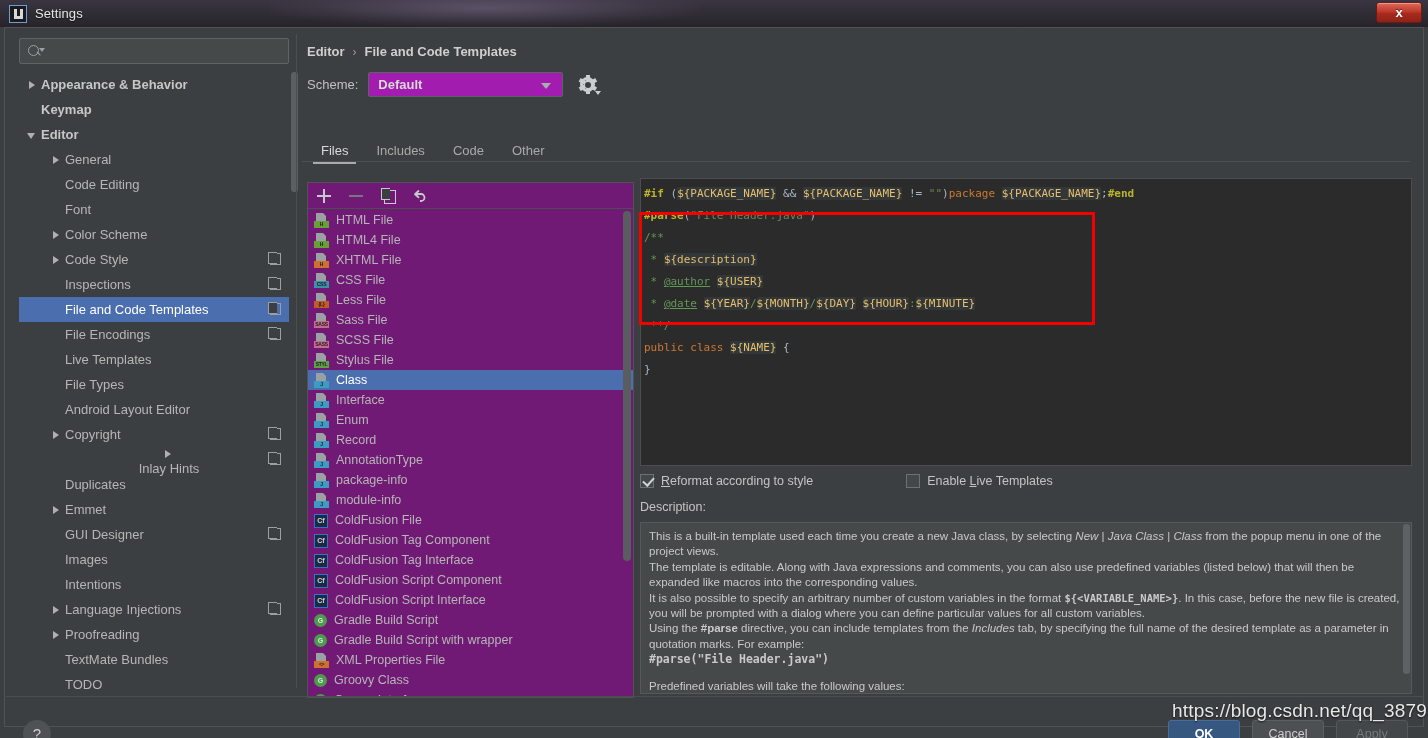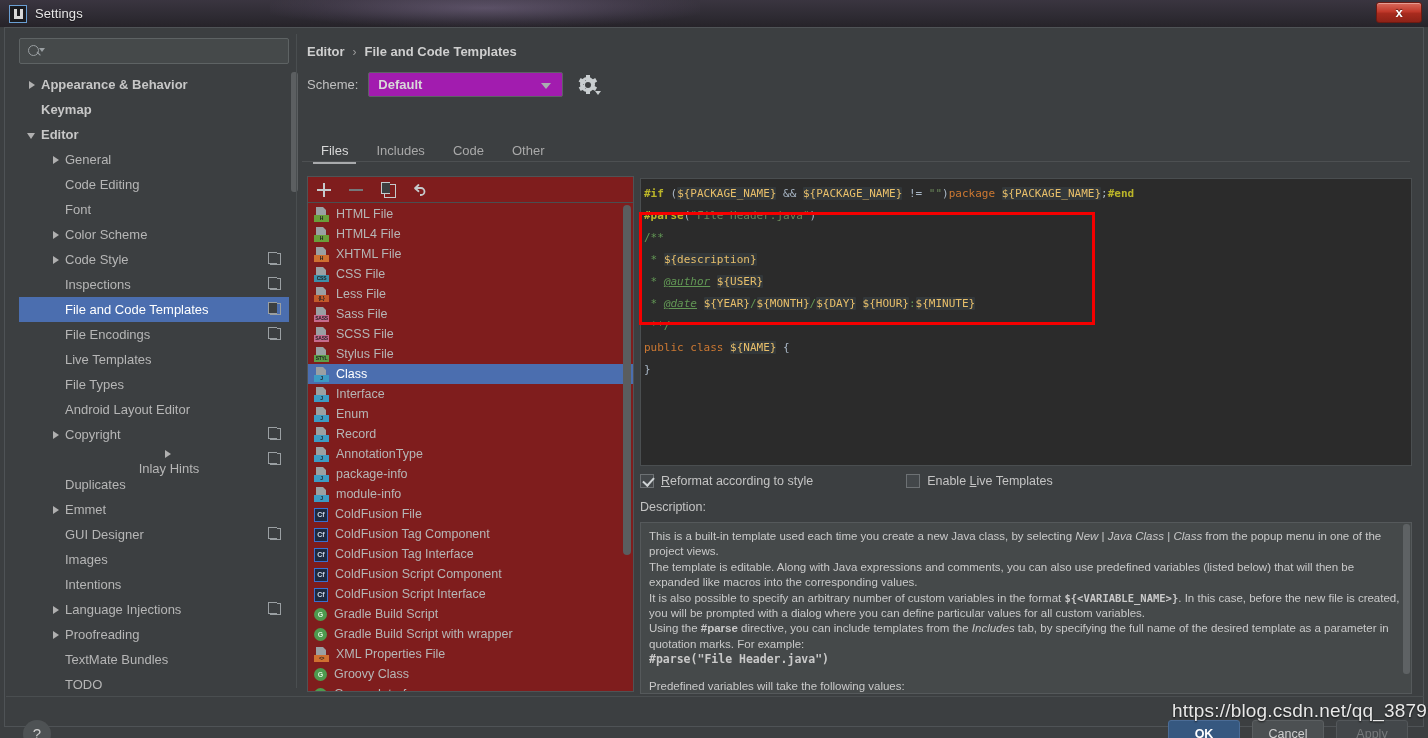--- a/index.html
+++ b/index.html
@@ -186,22 +186,22 @@
     padding: 0 14px; height: 24px; display: flex; align-items: center;
     color: #a9a9a9; font-size: 13px; position: relative;
   }
   .tab.active { color: #d8d8d8; }
   .tab.active::after {
     content: ""; position: absolute; left: 6px; right: 6px; bottom: -2px;
     height: 2px; background: #a8aaac;
   }
   
   #filelist {
-    position: absolute; left: 5px; top: 140px; width: 327px; height: 516px;
-    background: #7f1d1d; border: 1px solid #4f5355;
+    position: absolute; left: 5px; top: 146px; width: 327px; height: 516px;
+    background: #701a75; border: 1px solid #4f5355;
   }
   #fl-toolbar {
     height: 26px; display: flex; align-items: center; padding-left: 8px; gap: 16px;
     border-bottom: 1px solid #4a4e50;
   }
   .tb-icon { width: 16px; height: 16px; position: relative; }
   .tb-plus::before { content:""; position:absolute; left:7px; top:1px; width:2px; height:14px; background:#c5cacc; }
   .tb-plus::after  { content:""; position:absolute; left:1px; top:7px; width:14px; height:2px; background:#c5cacc; }
   .tb-minus::after { content:""; position:absolute; left:1px; top:7px; width:14px; height:2px; background:#75797b; }
   .tb-copy::before { content:""; position:absolute; left:4px; top:2px; width:10px; height:12px; border:1.6px solid #c5cacc; }
@@ -251,21 +251,21 @@
     background: #2b2b2b; border: 1px solid #4a4e50;
     font-family: "DejaVu Sans Mono", monospace; font-size: 11px;
     padding: 4px 0 0 3px; overflow: hidden;
   }
   .cline { height: 22px; line-height: 22px; white-space: pre; }
   .k-macro   { color: #bbb529; font-weight: bold; }      
   .k-var     { color: #e8bf6a; }
   .k-str     { color: #6a8759; }
   .k-kw      { color: #cc7832; }
   .k-cmt     { color: #629755; }
-  .k-tag     { color: #629755; text-decoration: underline; font-style: italic; }
+  .k-tag     { color: #629755; text-decoration: underline; }
   .k-plain   { color: #a9b7c6; }
   .vbg { background: #32373a; border-radius: 1px; }
   #redbox {
     position: absolute; left: 634px; top: 184px; width: 456px; height: 113px;
     border: 3px solid #f50000; pointer-events: none; z-index: 6;
   }
   
   #check-row { position: absolute; left: 338px; top: 438px; display: flex; align-items: center; }
   .cb {
     width: 14px; height: 14px; border: 1px solid #6d7174; background: #43474a;

